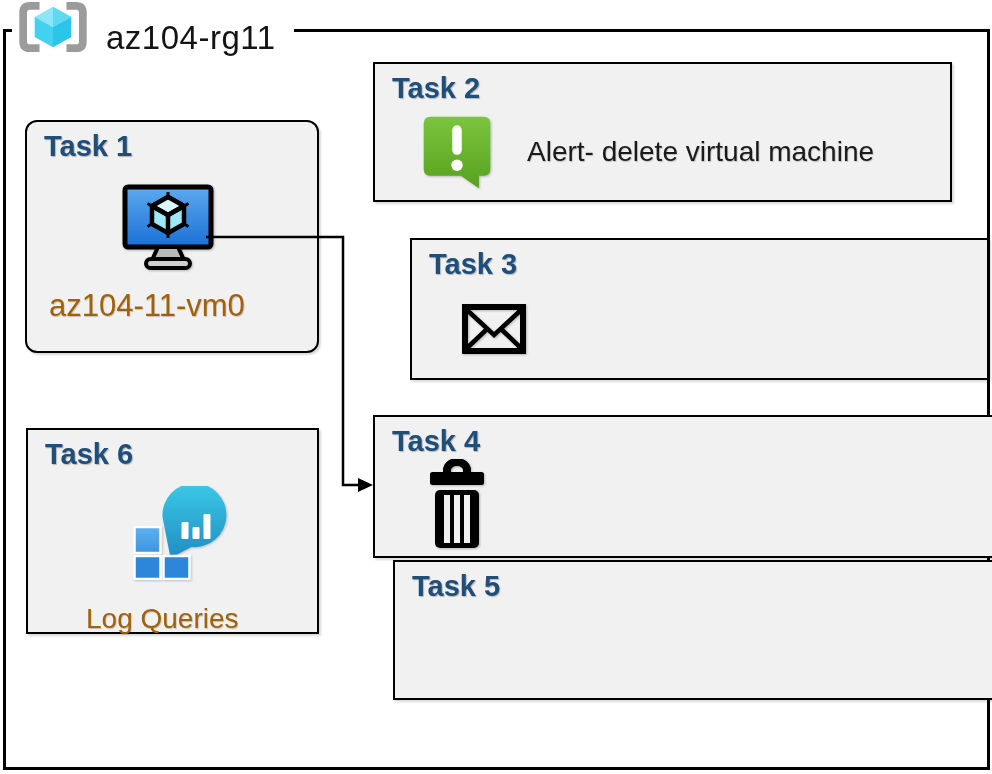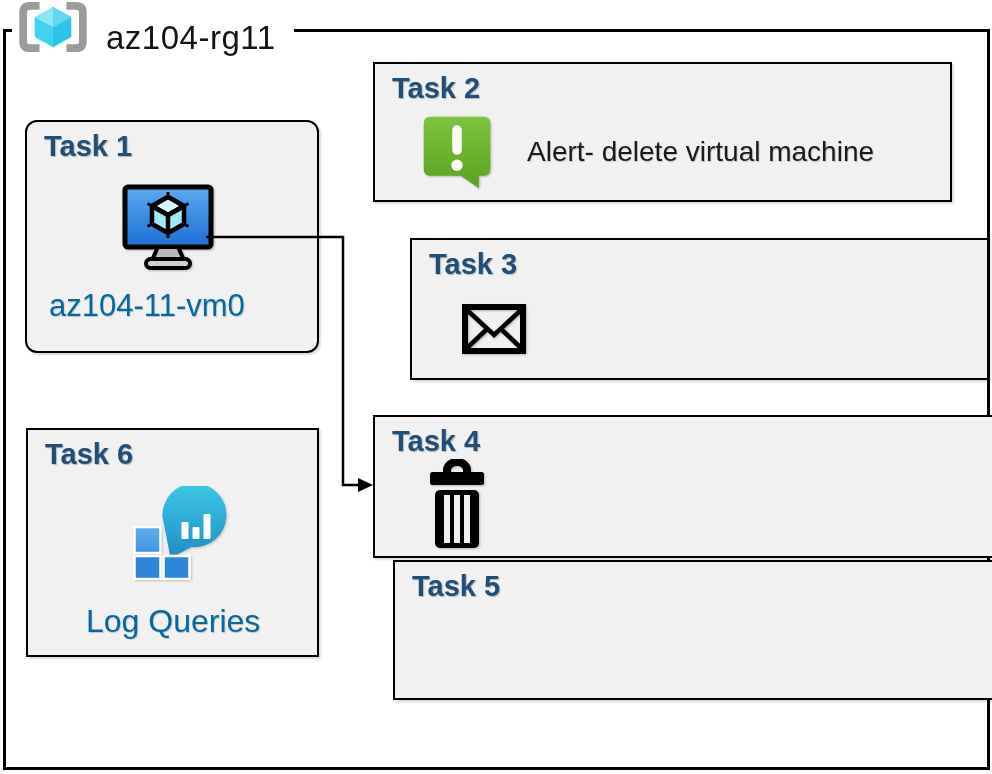--- a/index.html
+++ b/index.html
@@ -29,21 +29,21 @@
     position:absolute;left:34px;top:46px;bottom:6px;right:8px;
     display:flex;align-items:center;
   }
   .icon-wrap{width:96px;display:flex;justify-content:center;align-items:center;flex:0 0 96px;}
   .icon-wrap svg{filter:drop-shadow(1px 1.5px 1px rgba(0,0,0,0.25));}
   .task-label{
     margin-left:22px;font-size:28px;color:#1a1a1a;white-space:nowrap;
     text-shadow:0.8px 0.8px 1px rgba(0,0,0,0.2);
   }
   .left-label{
-    position:absolute;font-size:31px;color:#0369a1;white-space:nowrap;
+    position:absolute;font-size:31px;color:#a16207;white-space:nowrap;
     text-shadow:0.8px 0.8px 1px rgba(0,0,0,0.2);
   }
   .abs{position:absolute;}
   #arrow-overlay{position:absolute;left:0;top:0;z-index:3;pointer-events:none;}
 </style>
 </head>
 <body>
 
 <div class="rg-container"></div>
 
@@ -87,21 +87,21 @@
         <line x1="32" y1="42" x2="27.5" y2="44.5"></line>
           <line x1="32" y1="24" x2="27.5" y2="21.5"></line>
       </g>
       <polygon points="38,65 58,65 64,78 32,78" fill="#b9b9b9" stroke="#000" stroke-width="4" stroke-linejoin="round"></polygon>
       <rect x="26" y="77" width="44" height="9" rx="4.5" fill="#cfcfcf" stroke="#000" stroke-width="4"></rect>
     </svg>
   </span>
   <span class="left-label" style="left:22px;top:166px;">az104-11-vm0</span>
 </div>
 
-<div class="task-box" style="left:26px;top:428px;width:293px;height:229px;">
+<div class="task-box" style="left:26px;top:428px;width:293px;height:206px;">
   <span class="task-title">Task 6</span>
   <span class="abs" style="left:105px;top:56px;">
     <svg width="97" height="94" viewBox="0 0 96 94" style="filter:drop-shadow(1px 1.5px 1px rgba(0,0,0,0.2));">
       <defs>
         <linearGradient id="lgbub" x1="0" y1="0" x2="0" y2="1">
           <stop offset="0" stop-color="#3cc9e6"></stop>
             <stop offset="1" stop-color="#1f8dc3"></stop>
         </linearGradient>
         <linearGradient id="lgsq1" x1="0" y1="0" x2="0" y2="1">
           <stop offset="0" stop-color="#5fb2ee"></stop>
@@ -114,21 +114,21 @@
         <rect x="59" y="41" width="7" height="12" rx="1"></rect>
         <rect x="70" y="28" width="7" height="25" rx="1"></rect>
       </g>
       <g stroke="#ffffff" stroke-width="2.5">
         <rect x="1" y="41" width="26" height="26" fill="url(#lgsq1)"></rect>
         <rect x="1" y="70" width="26" height="23" fill="#2e86da"></rect>
         <rect x="30" y="70" width="26" height="23" fill="#2e86da"></rect>
       </g>
     </svg>
   </span>
-  <span class="left-label" style="left:58px;top:173px;font-size:32px;">Log Queries</span>
+  <span class="left-label" style="left:58px;top:173px;font-size:28px;">Log Queries</span>
 </div>
 
 <div class="task-box" style="left:373px;top:62px;width:579px;height:140px;">
   <span class="task-title">Task 2</span>
   <div class="task-row">
     <span class="icon-wrap">
       <svg width="88" height="78" viewBox="0 0 90 82">
         <defs>
           <linearGradient id="alrt" x1="0" y1="0" x2="0" y2="1">
             <stop offset="0" stop-color="#7cc53e"></stop>

